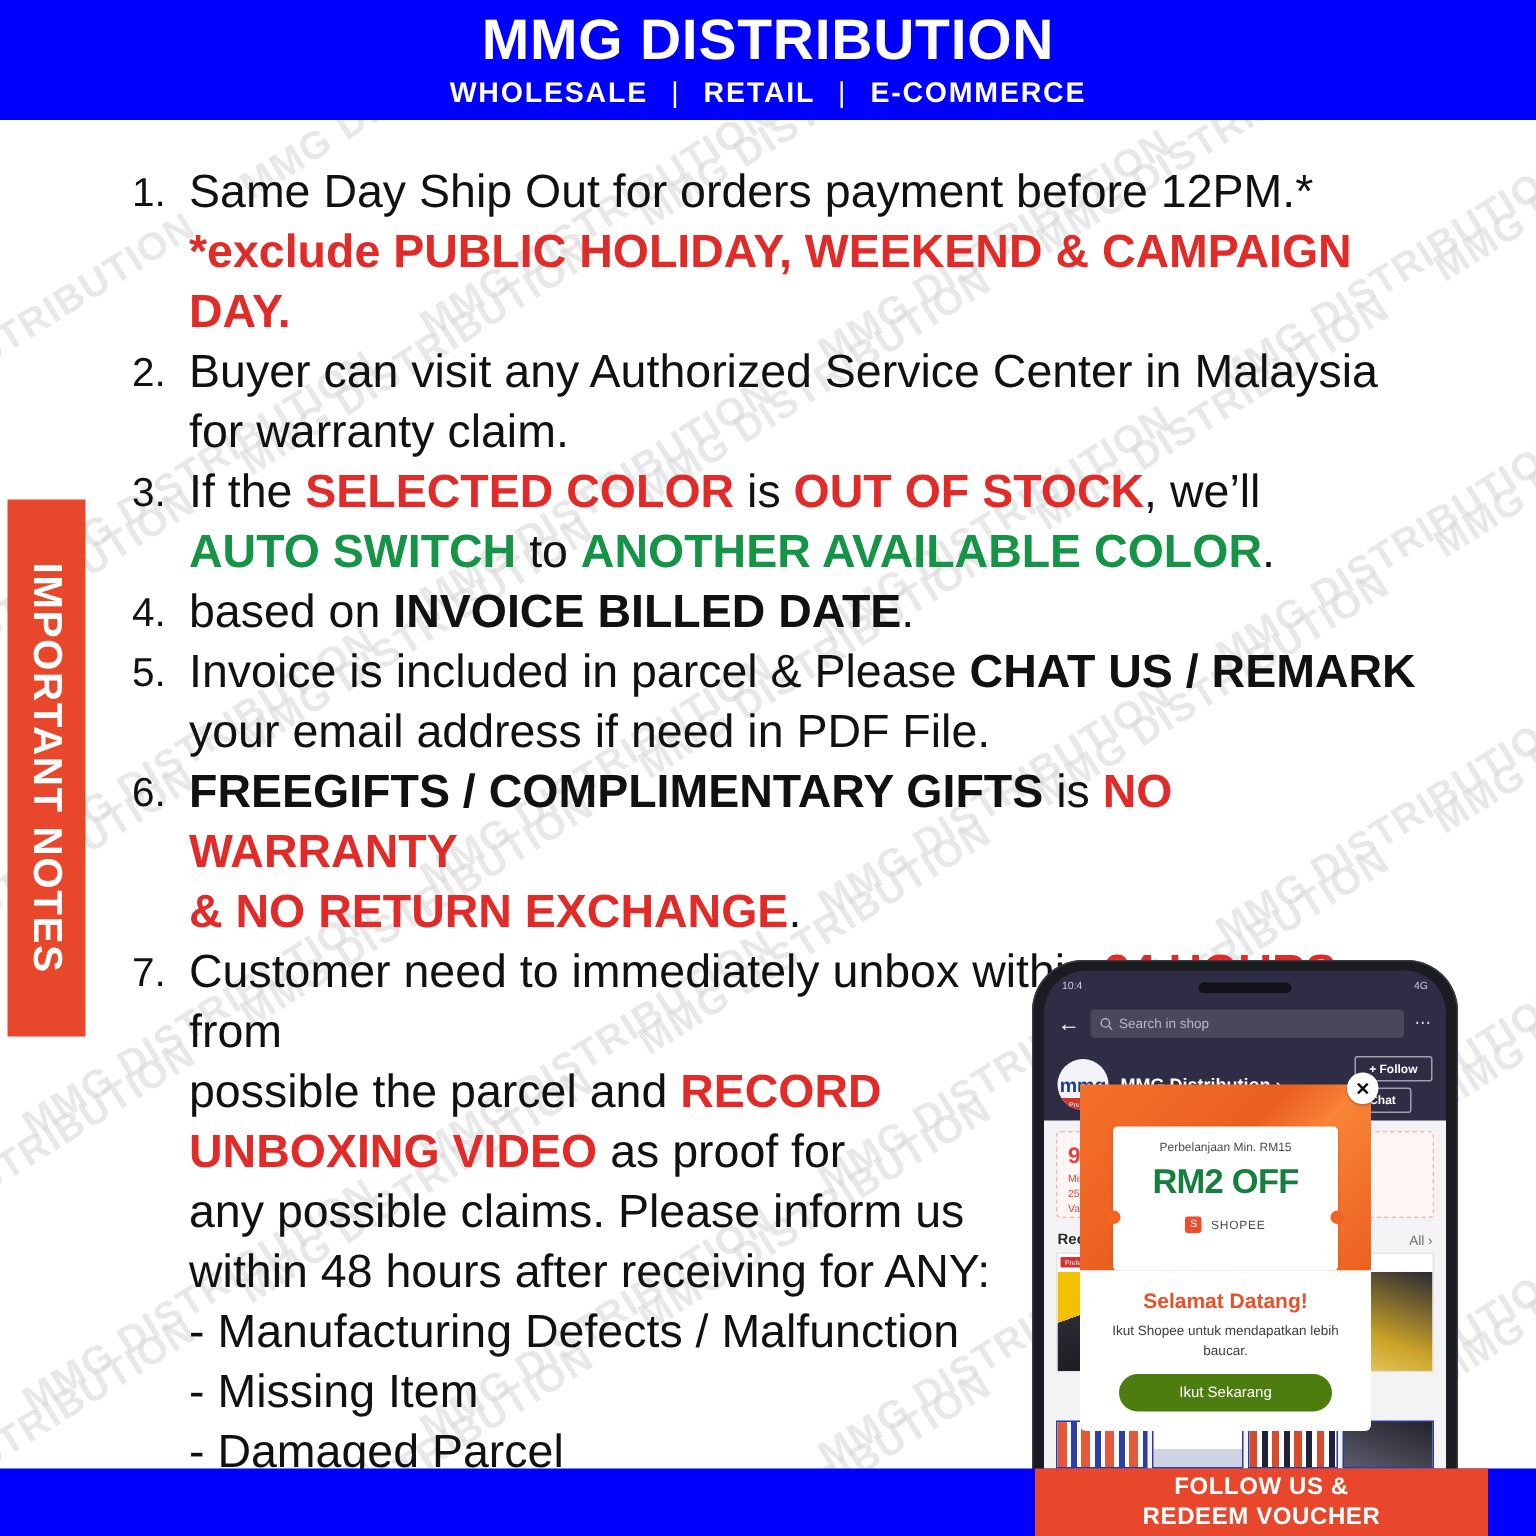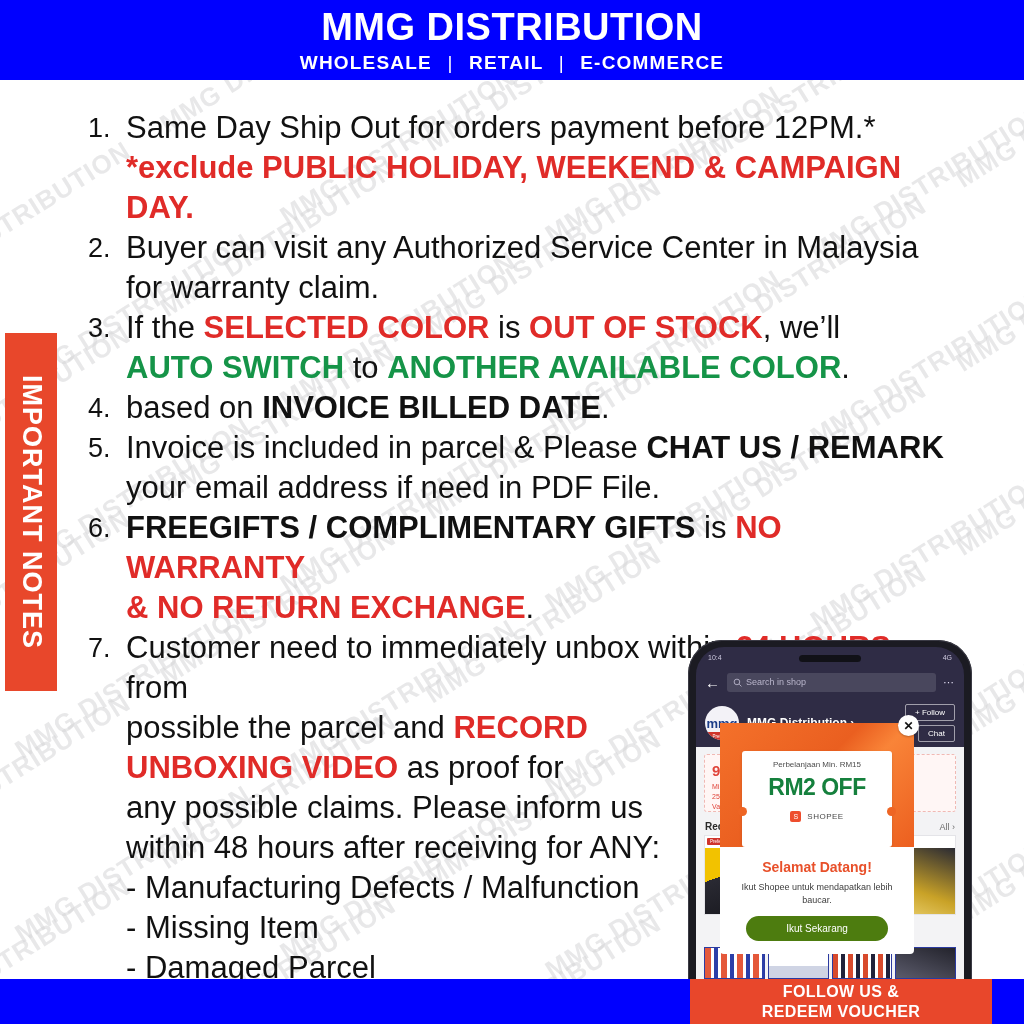--- a/index.html
+++ b/index.html
@@ -130,21 +130,21 @@
     width:34px;height:34px;border-radius:50%;background:#f3f2f7;
     display:flex;align-items:center;justify-content:center;overflow:hidden;
     position:relative;flex:0 0 34px;
   }
   .shoplogo .mark{color:#1c3c87;font-size:13px;font-weight:700;line-height:1;}
   .shoplogo .pref{
     position:absolute;bottom:0;left:0;right:0;height:8px;background:#d0342c;
     color:#fff;font-size:4.5px;display:flex;align-items:center;justify-content:center;
   }
   .shopname{color:#fff;font-size:12px;font-weight:700;white-space:nowrap;}
-  .shopbtns{margin-left:auto;display:flex;flex-direction:column;gap:4px;align-items:flex-end;}
+  .shopbtns{margin-left:auto;display:flex;flex-direction:column;gap:4px;align-items:flex-start;font-weight:bold;}
   .sbtn{
     border:1px solid rgba(255,255,255,.55);color:#fff;font-size:8px;
     padding:3px 9px;border-radius:2px;white-space:nowrap;background:transparent;
   }
 
   .shop-body{
     position:absolute;left:0;top:100px;right:0;bottom:0;background:#f3f3f5;z-index:2;
   }
   .voucher-strip{
     margin:7px 8px 0 8px;height:58px;border:1px dashed #f0b9b4;border-radius:3px;

